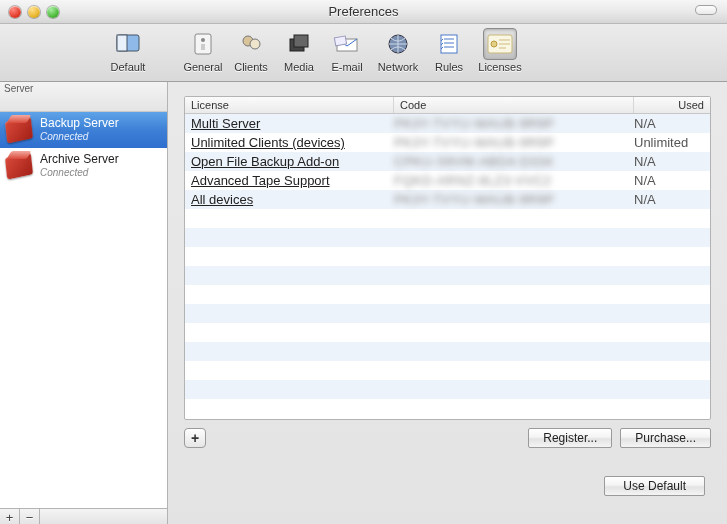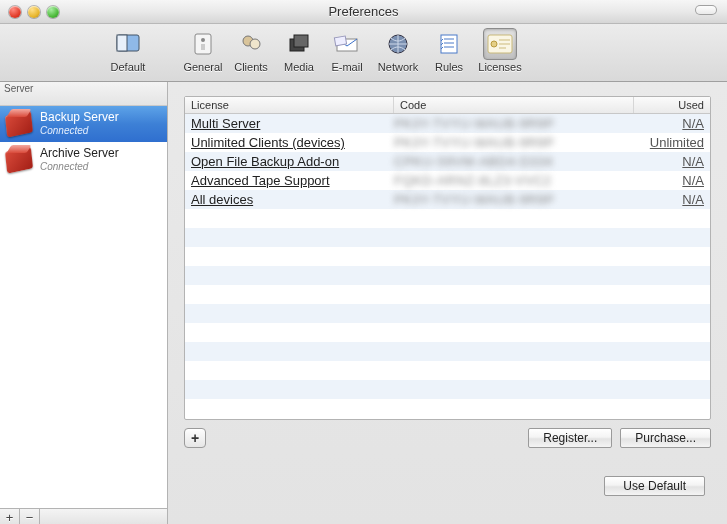--- a/index.html
+++ b/index.html
@@ -46,21 +46,21 @@
 
   
   .body { display: flex; height: calc(524px - 22px - 58px); }
 
   
   .sidebar {
     width: 168px; flex: 0 0 168px; display: flex; flex-direction: column;
     background: #fff; border-right: 1px solid #b3b3b3;
   }
   .sidebar-header {
-    height: 24px; font-size: 10px; color: #5a5a5a; padding: 1px 4px 0;
+    height: 30px; font-size: 10px; color: #5a5a5a; padding: 1px 4px 0;
     background: linear-gradient(to bottom,#f4f4f4,#e4e4e4);
     border-bottom: 1px solid #c9c9c9;
   }
   .server-list { flex: 1; overflow: auto; }
   .server-item { display: flex; align-items: center; height: 36px; padding: 14px 4px; gap: 6px; }
   .server-item.selected {
     background: linear-gradient(to bottom,#5da3e8 0%, #3d80d6 50%, #2f6fcf 100%);
     color: #fff;
   }
   .server-item.selected .sub { color: #e4eefc; }
@@ -106,21 +106,21 @@
   .th { font-size: 11px; color: #333; padding: 2px 6px 0; border-right: 1px solid #d6d6d6; }
   .th.lic { flex: 0 0 209px; }
   .th.code { flex: 1; }
   .th.used { flex: 0 0 76px; text-align: right; border-right: none; }
   .tbody { flex: 1; overflow: hidden; }
   .tr { display: flex; height: 19px; align-items: center; padding: 0 6px; font-size: 13px; }
   .tr:nth-child(odd) { background: #edf3fa; }
   .tr:nth-child(even) { background: #ffffff; }
   .td.lic { flex: 0 0 203px; text-decoration: underline; }
   .td.code { flex: 1; color: #888; filter: blur(3px); letter-spacing: .5px; user-select: none; }
-  .td.used { flex: 0 0 70px; text-align: right; color: #555; text-decoration: underline; }
+  .td.used { flex: 0 0 70px; color: #555; }
 
   .below-table { display: flex; align-items: center; margin: 4px 16px 0 16px; }
   .add-btn {
     width: 22px; height: 20px; border: 1px solid #9a9a9a; border-radius: 4px;
     background: linear-gradient(to bottom,#fdfdfd,#e6e6e6);
     display: flex; align-items: center; justify-content: center; font-size: 14px; font-weight: bold; color: #333;
     box-shadow: 0 1px 0 #fff inset;
   }
   .spacer { flex: 1; }
   .aqua-btn {

